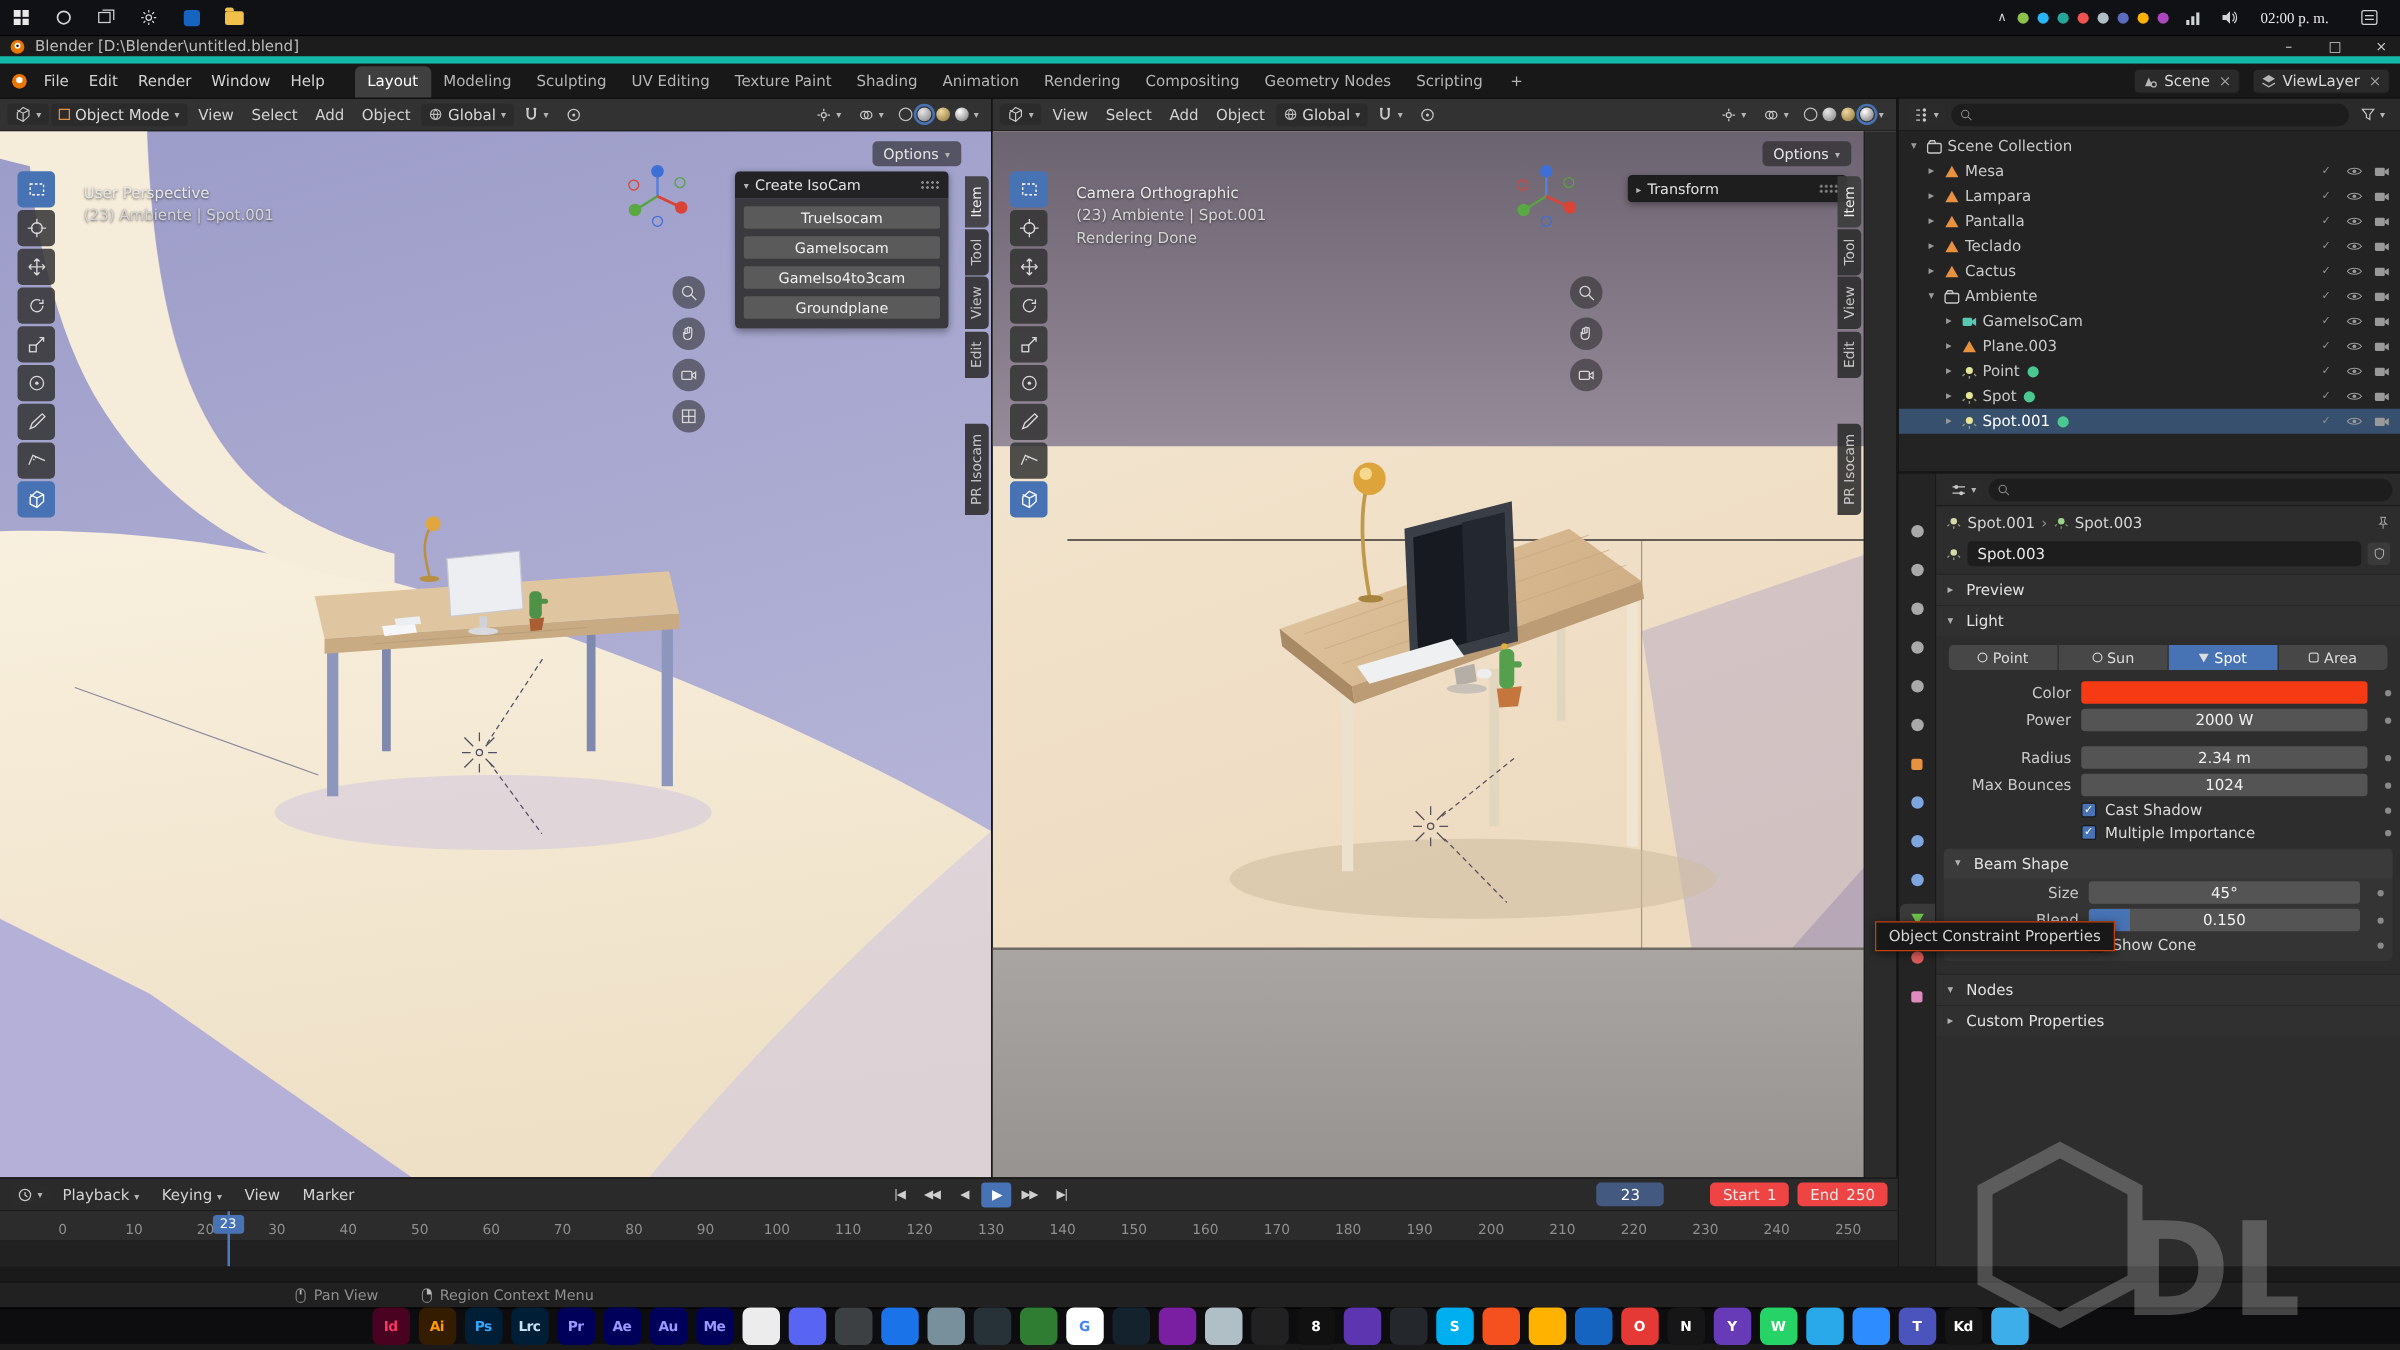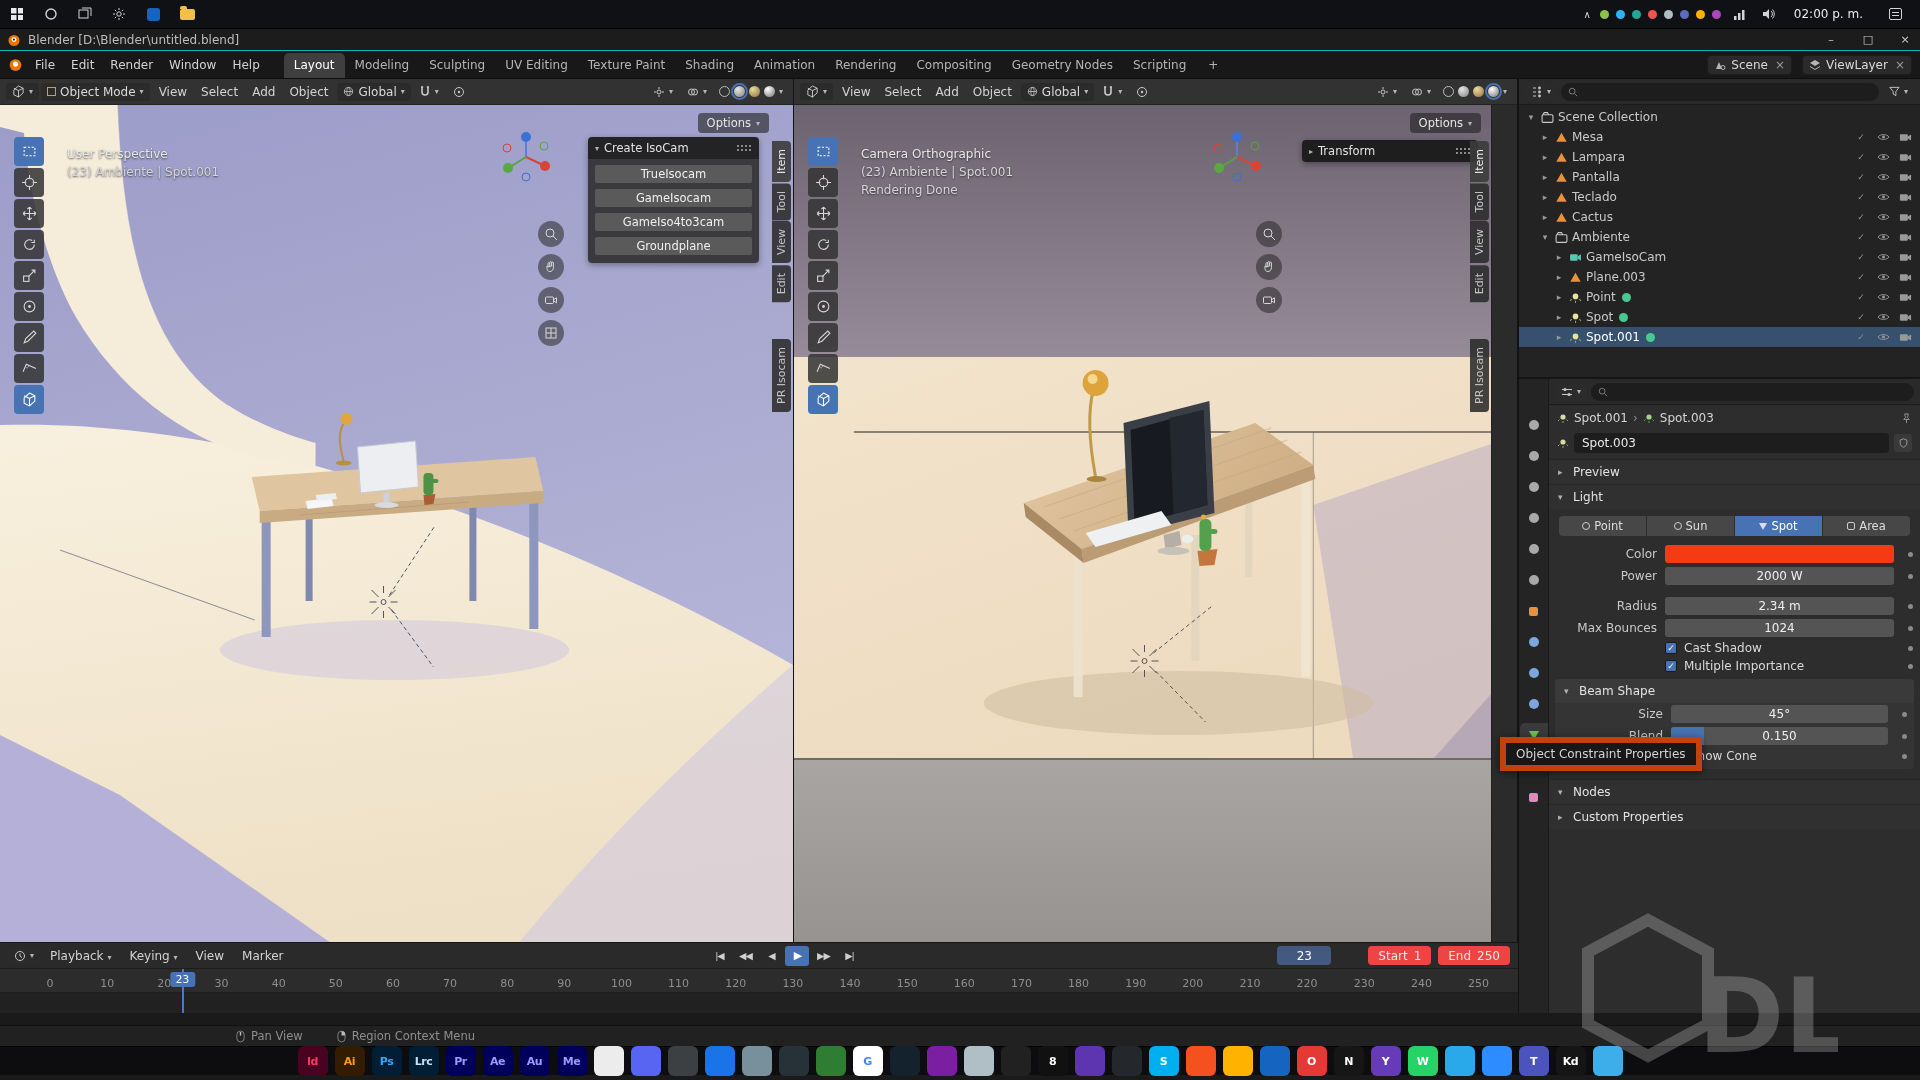--- a/index.html
+++ b/index.html
@@ -28,25 +28,25 @@
   .tb-app.active{background:rgba(255,255,255,.15);}
   .app-ico{width:15px;height:13px;flex:0 0 auto;border-radius:2px;position:relative;}
   .app-ico.pendings{background:#e8eaed;}
   .app-ico.pendings::after{content:"";position:absolute;left:3px;top:3px;width:9px;height:1.5px;background:#9aa0a6;box-shadow:0 3px 0 #9aa0a6,0 6px 0 #9aa0a6;}
   .app-ico.youtube{background:#e62117;}
   .app-ico.youtube::after{content:"";position:absolute;left:5.5px;top:3.5px;border-left:5px solid #fff;border-top:3px solid transparent;border-bottom:3px solid transparent;}
   .app-ico.blender{background:radial-gradient(circle at 50% 55%,#fff 0 3px,#ea7600 3px);border-radius:50%;width:14px;height:14px;}
   #tray{display:flex;align-items:center;gap:9px;padding:0 8px;}
   .tray-dot{width:9px;height:9px;border-radius:50%;display:inline-block;}
   #tray .chev{font-size:10px;color:#cfd3d6;}
-  #clock{color:#eaeaea;font-size:12px;padding:0 6px;white-space:nowrap;}
+  #clock{color:#eaeaea;font-size:12px;padding:0 6px;white-space:nowrap;font-family:Liberation Serif, serif;}
   .notif-ico{width:13px;height:12px;border:1px solid #cfd3d6;border-radius:2px;position:relative;}
   .notif-ico::after{content:"";position:absolute;left:2px;top:3px;width:7px;height:1px;background:#cfd3d6;box-shadow:0 3px 0 #cfd3d6;}
   
-  #title-bar{height:22px;background:#1c1c1c;display:flex;align-items:center;padding-left:7px;gap:7px;border-bottom:1px solid #14b8a6;}
+  #title-bar{height:22px;background:#1c1c1c;display:flex;align-items:center;padding-left:7px;gap:7px;border-bottom:6px solid #14b8a6;}
   #title-bar .t-title{color:#bdbdbd;font-size:12px;}
   .win-btn{width:30px;height:100%;display:flex;align-items:center;justify-content:center;color:#cfcfcf;font-size:11px;}
   
   #topbar{height:28px;background:#181818;display:flex;align-items:center;padding:0 8px;gap:4px;border-bottom:1px solid #0e0e0e;}
   .menu-item{padding:3px 8px;border-radius:3px;color:#d3d3d3;white-space:nowrap;}
   #workspaces{display:flex;align-items:flex-end;height:100%;margin-left:12px;}
   .ws-tab{padding:5px 10px 6px;color:#b5b5b5;white-space:nowrap;}
   .ws-tab.active{background:#3f3f3f;color:#fff;border-radius:5px 5px 0 0;}
   .ws-plus{padding:4px 8px;color:#b5b5b5;}
   .chip{display:flex;align-items:center;gap:5px;background:#2a2a2a;border:1px solid #1c1c1c;border-radius:4px;height:20px;padding:0 6px;margin-left:6px;white-space:nowrap;}
@@ -173,21 +173,21 @@
   .subpanel .panel-header{background:#3a3a3a;border-radius:4px 4px 0 0;border-top:none;}
   .wide-btn{margin:4px 12px;height:20px;background:#424242;border:1px solid #303030;border-radius:4px;display:flex;align-items:center;justify-content:center;gap:6px;color:#e8e8e8;}
   
   #status-bar{height:21px;background:#212121;border-top:1px solid #101010;display:flex;align-items:center;color:#8e8e8e;font-size:11.5px;padding:0 8px;margin-top:12px;}
   .hint{display:flex;align-items:center;gap:6px;margin-right:34px;}
   #status-bar .stats{margin-left:auto;white-space:nowrap;color:#8e8e8e;}
   
   #dock{height:29px;background:rgba(13,13,15,.97);display:flex;align-items:center;justify-content:center;gap:7px;border-top:1px solid #000;}
   .dock-app{width:30px;height:30px;border-radius:6px;display:flex;align-items:center;justify-content:center;font-weight:bold;font-size:11px;letter-spacing:-0.5px;}
   
-  #tooltip{position:absolute;left:1500px;top:737px;background:#181818;border:6px solid #c2410c;box-shadow:0 2px 8px rgba(0,0,0,.5);color:#d4d4d4;font-size:12px;padding:4px 10px;white-space:nowrap;z-index:70;}
+  #tooltip{position:absolute;left:1500px;top:737px;background:#181818;border:1px solid #c2410c;box-shadow:0 2px 8px rgba(0,0,0,.5);color:#d4d4d4;font-size:12px;padding:4px 10px;white-space:nowrap;z-index:70;}
   #watermark{position:absolute;left:1578px;top:912px;z-index:60;pointer-events:none;opacity:.28;}
   #watermark text{font-family:"DejaVu Sans",sans-serif;}
 </style>
 </head>
 <body>
 
 <div id="screen" data-name="screen">
 
   <header id="taskbar-top" data-name="windows-taskbar-top">
     <span class="tb-ico" data-name="start-button">

